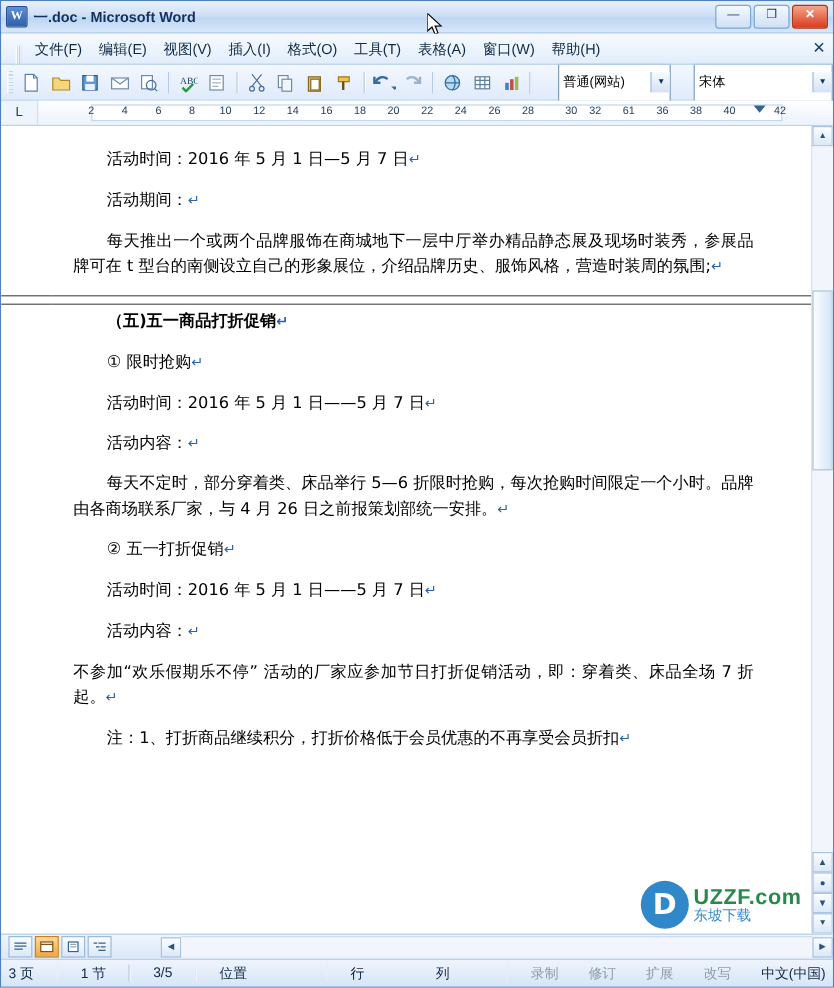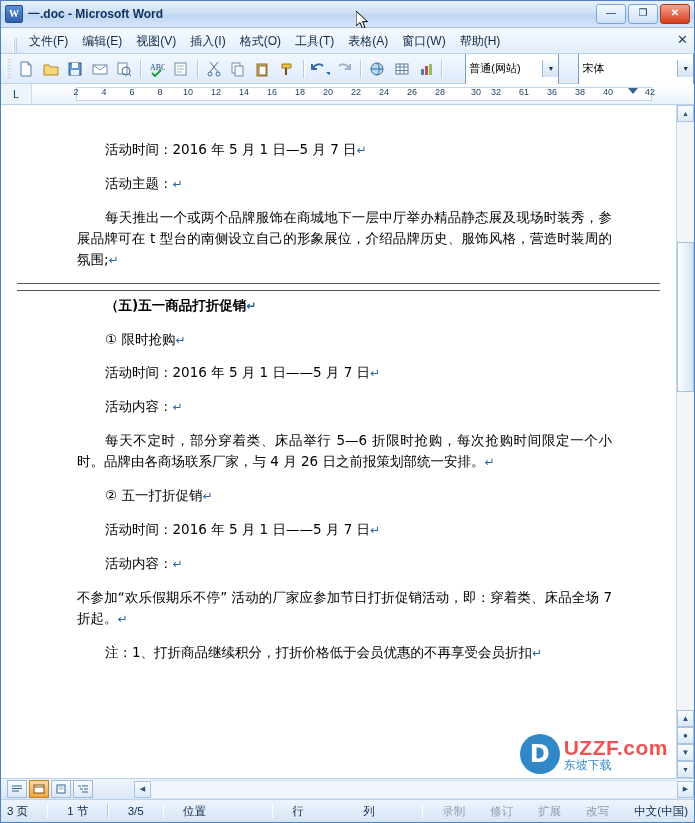--- a/index.html
+++ b/index.html
@@ -216,21 +216,21 @@
     display: flex;
     position: relative;
     overflow: hidden;
     background: #ffffff;
   }
   .page {
     flex: 1;
     position: relative;
     background: #ffffff;
     overflow: hidden;
-    padding: 16px;
+    padding: 0;
   }
   .page-inner {
     padding: 18px 48px 0 60px;
   }
   .para {
     font-family: "DejaVu Sans", "Liberation Sans", sans-serif;
     font-size: 13.5px;
     line-height: 1.55;
     color: #000;
     margin-bottom: 13px;
@@ -306,21 +306,21 @@
     width: 40px; height: 40px;
     border-radius: 50%;
     background: #1f7ec4;
     color: #fff;
     font-size: 24px;
     font-weight: bold;
     display: flex; align-items: center; justify-content: center;
     font-family: "DejaVu Sans", sans-serif;
   }
   .wm-text { margin-left: 4px; line-height: 1.1; }
-  .wm-main { font-size: 21px; font-weight: bold; color: #ef4444; letter-spacing: .5px; text-align: center; }
+  .wm-main { font-size: 18px; font-weight: bold; color: #15803d; letter-spacing: .5px; text-align: center; }
   .wm-sub { font-size: 12px; color: #1f7ec4; }
   
   .viewbar {
     height: 20px;
     background: linear-gradient(to bottom, #eff5fd, #dae7f8);
     border-top: 1px solid #b9d1ea;
     display: flex;
     align-items: center;
     padding-left: 6px;
     position: relative;
@@ -559,21 +559,21 @@
       <div class="ruler-marker" style="left:596px"></div>
     </div>
   </div>
 
   <div class="docarea">
     <div class="page">
       <div class="page-inner">
 
         <div class="para indent"><span>活动时间：2016 年 5 月 1 日—5 月 7 日</span><span class="pilcrow">↵</span></div>
 
-        <div class="para indent"><span>活动主题：</span><span class="pilcrow">↵</span></div>
+        <div class="para indent"><span>活动期间：</span><span class="pilcrow">↵</span></div>
 
         <div class="para indent"><span>每天推出一个或两个品牌服饰在商城地下一层中厅举办精品静态展及现场时装秀，参展品牌可在 t 型台的南侧设立自己的形象展位，介绍品牌历史、服饰风格，营造时装周的氛围;</span><span class="pilcrow">↵</span></div>
 
         <div style="position:relative;height:12px">
           <div class="page-break" style="left:-60px;right:-48px;top:0"></div>
         </div>
 
 
         <div class="para bold"><span>（五)五一商品打折促销</span><span class="pilcrow">↵</span></div>
 

